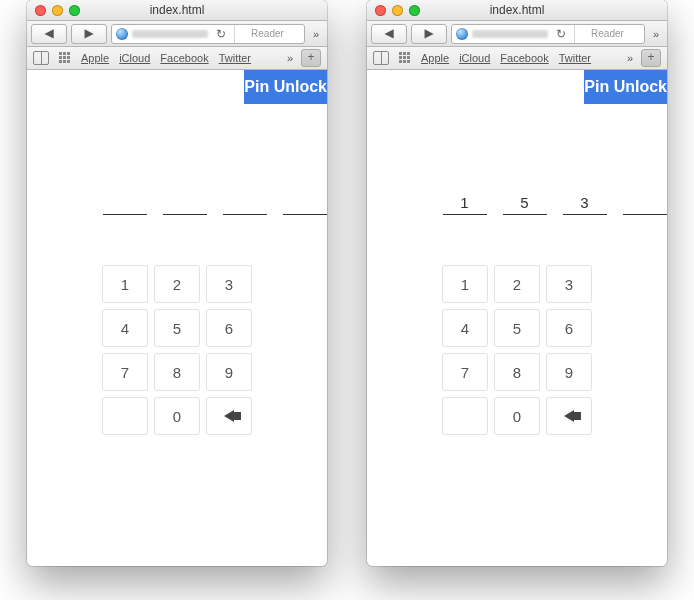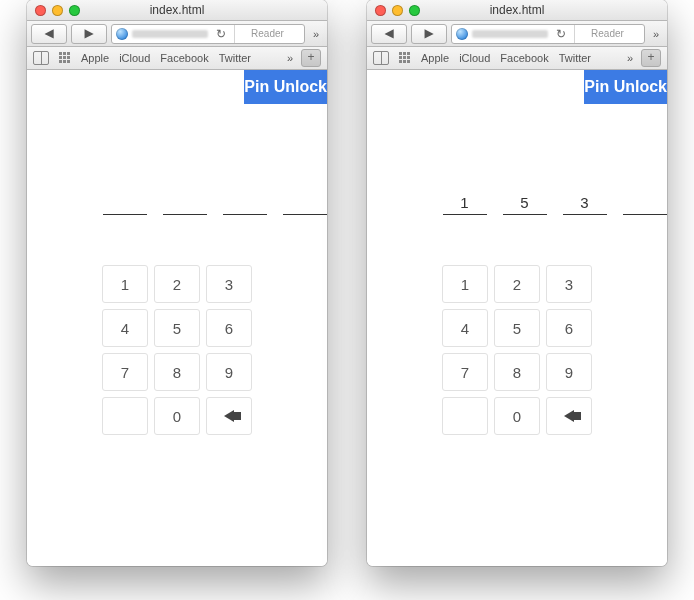--- a/index.html
+++ b/index.html
@@ -156,21 +156,21 @@
       linear-gradient(#888,#888) 0 0/3px 3px no-repeat,
       linear-gradient(#888,#888) 4px 0/3px 3px no-repeat,
       linear-gradient(#888,#888) 8px 0/3px 3px no-repeat,
       linear-gradient(#888,#888) 0 4px/3px 3px no-repeat,
       linear-gradient(#888,#888) 4px 4px/3px 3px no-repeat,
       linear-gradient(#888,#888) 8px 4px/3px 3px no-repeat,
       linear-gradient(#888,#888) 0 8px/3px 3px no-repeat,
       linear-gradient(#888,#888) 4px 8px/3px 3px no-repeat,
       linear-gradient(#888,#888) 8px 8px/3px 3px no-repeat;
   }
-  .bm-item { cursor: default; }
+  .bm-item { cursor: default; text-decoration: underline; }
   .bookmarks .overflow {
     margin-left: auto;
     display: flex;
     align-items: center;
     gap: 4px;
   }
   .tab-plus {
     width: 18px; height: 16px;
     border: 1px solid #aaa;
     border-radius: 3px;

